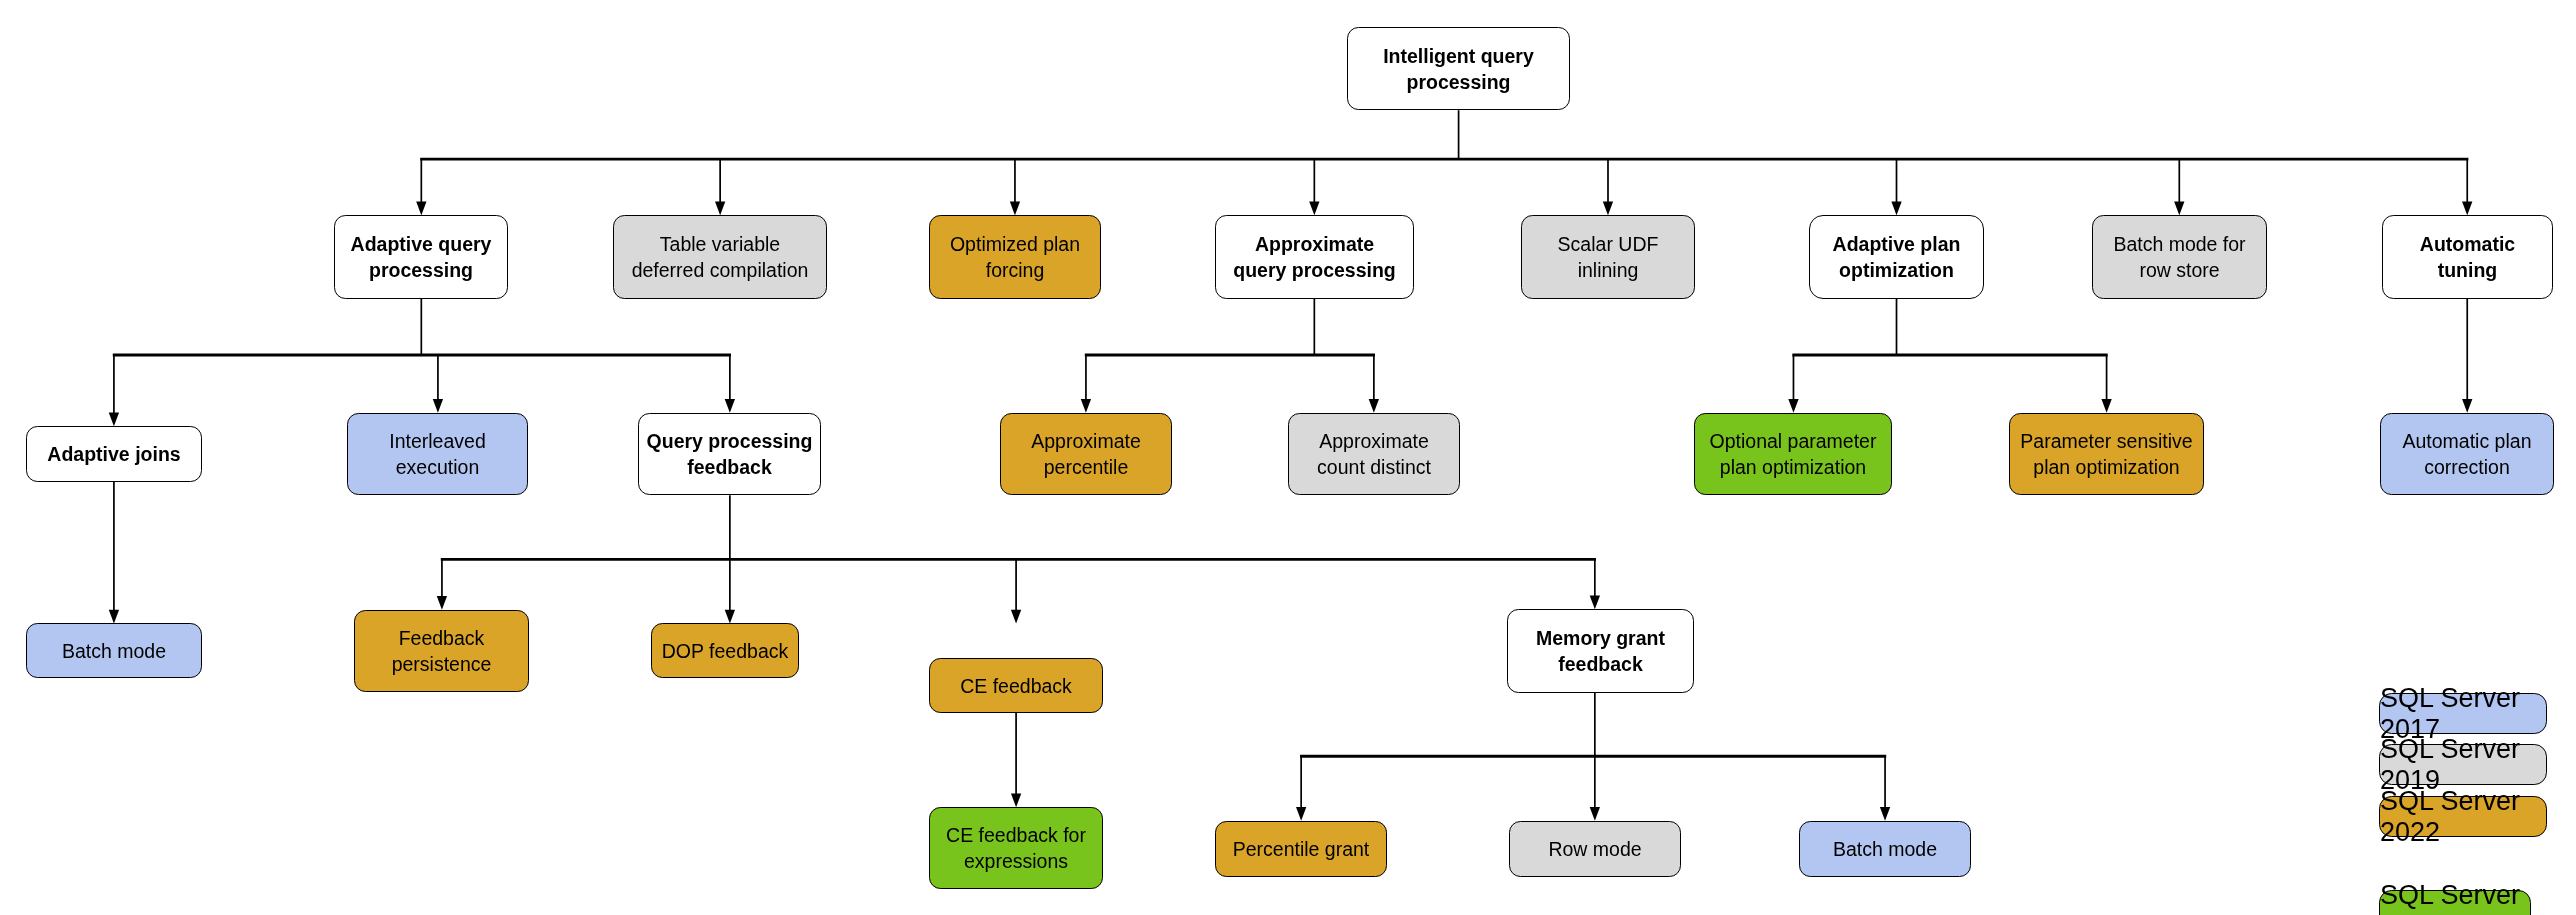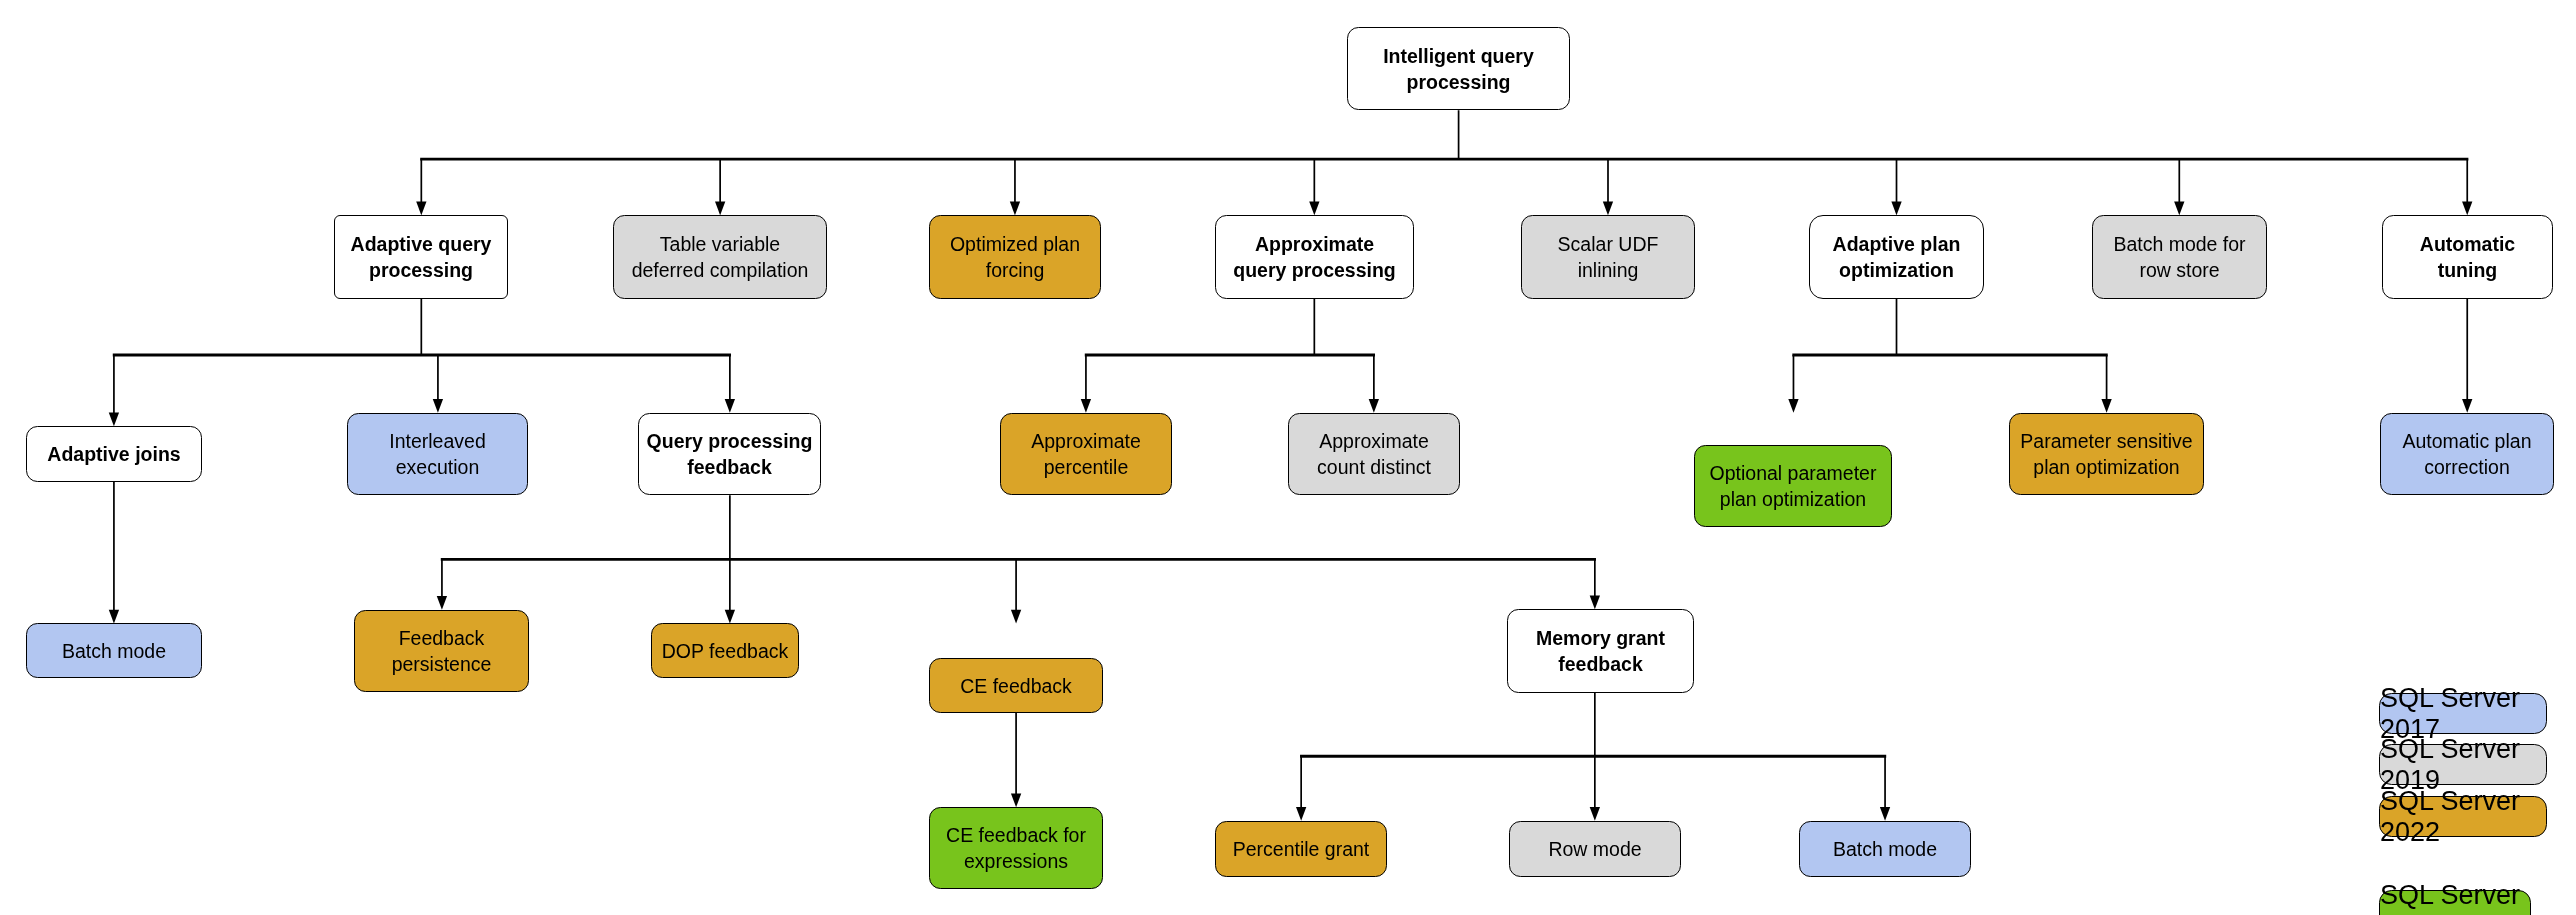--- a/index.html
+++ b/index.html
@@ -98,21 +98,21 @@
       <line x1="2273" y1="1321" x2="2273" y2="1411.5" stroke="#000000" stroke-width="3"></line>
       <polygon points="2264,1409.5 2282,1409.5 2273,1433.5" fill="#000000"></polygon>
       <line x1="2786" y1="1321" x2="2786" y2="1411.5" stroke="#000000" stroke-width="3"></line>
       <polygon points="2777,1409.5 2795,1409.5 2786,1433.5" fill="#000000"></polygon>
       <line x1="3293" y1="1321" x2="3293" y2="1411.5" stroke="#000000" stroke-width="3"></line>
       <polygon points="3284,1409.5 3302,1409.5 3293,1433.5" fill="#000000"></polygon>
     </svg>
   <div id="nodes">
       <div class="node bold" style="left: 1347px; top: 27px; width: 223px; height: 83px; background: rgb(255, 255, 255);"><span>Intelligent query
 processing</span></div>
-      <div class="node bold" style="left: 334px; top: 215px; width: 174px; height: 84px; background: rgb(255, 255, 255); border-radius: 6px;"><span>Adaptive query
+      <div class="node bold" style="left: 334px; top: 215px; width: 174px; height: 84px; background: rgb(255, 255, 255);"><span>Adaptive query
 processing</span></div>
       <div class="node" style="left: 613px; top: 215px; width: 214px; height: 84px; background: rgb(217, 217, 217);"><span>Table variable
 deferred compilation</span></div>
       <div class="node" style="left: 929px; top: 215px; width: 172px; height: 84px; background: rgb(218, 164, 40);"><span>Optimized plan
 forcing</span></div>
       <div class="node bold" style="left: 1215px; top: 215px; width: 199px; height: 84px; background: rgb(255, 255, 255);"><span>Approximate
 query processing</span></div>
       <div class="node" style="left: 1521px; top: 215px; width: 174px; height: 84px; background: rgb(217, 217, 217);"><span>Scalar UDF
 inlining</span></div>
       <div class="node bold" style="left: 1809px; top: 215px; width: 175px; height: 84px; background: rgb(255, 255, 255); border-radius: 14px;"><span>Adaptive plan
@@ -123,21 +123,21 @@
 tuning</span></div>
       <div class="node bold" style="left: 26px; top: 426px; width: 176px; height: 56px; background: rgb(255, 255, 255); align-items: center;"><span>Adaptive joins</span></div>
       <div class="node" style="left: 347px; top: 413px; width: 181px; height: 82px; background: rgb(178, 198, 241);"><span>Interleaved
 execution</span></div>
       <div class="node bold" style="left: 638px; top: 413px; width: 183px; height: 82px; background: rgb(255, 255, 255);"><span>Query processing
 feedback</span></div>
       <div class="node" style="left: 1000px; top: 413px; width: 172px; height: 82px; background: rgb(218, 164, 40);"><span>Approximate
 percentile</span></div>
       <div class="node" style="left: 1288px; top: 413px; width: 172px; height: 82px; background: rgb(217, 217, 217);"><span>Approximate
 count distinct</span></div>
-      <div class="node" style="left: 1694px; top: 413px; width: 198px; height: 82px; background: rgb(120, 196, 28); margin-top: 32px;"><span>Optional parameter
+      <div class="node" style="left: 1694px; top: 413px; width: 198px; height: 82px; background: rgb(120, 196, 28);"><span>Optional parameter
 plan optimization</span></div>
       <div class="node" style="left: 2009px; top: 413px; width: 195px; height: 82px; background: rgb(218, 164, 40);"><span>Parameter sensitive
 plan optimization</span></div>
       <div class="node" style="left: 2380px; top: 413px; width: 174px; height: 82px; background: rgb(178, 198, 241);"><span>Automatic plan
 correction</span></div>
       <div class="node" style="left: 26px; top: 623px; width: 176px; height: 55px; background: rgb(178, 198, 241);"><span>Batch mode</span></div>
       <div class="node" style="left: 354px; top: 610px; width: 175px; height: 82px; background: rgb(218, 164, 40);"><span>Feedback
 persistence</span></div>
       <div class="node" style="left: 651px; top: 623px; width: 148px; height: 55px; background: rgb(218, 164, 40);"><span>DOP feedback</span></div>
       <div class="node" style="left: 929px; top: 623px; width: 174px; height: 55px; background: rgb(218, 164, 40); margin-top: 35px;"><span>CE feedback</span></div>

